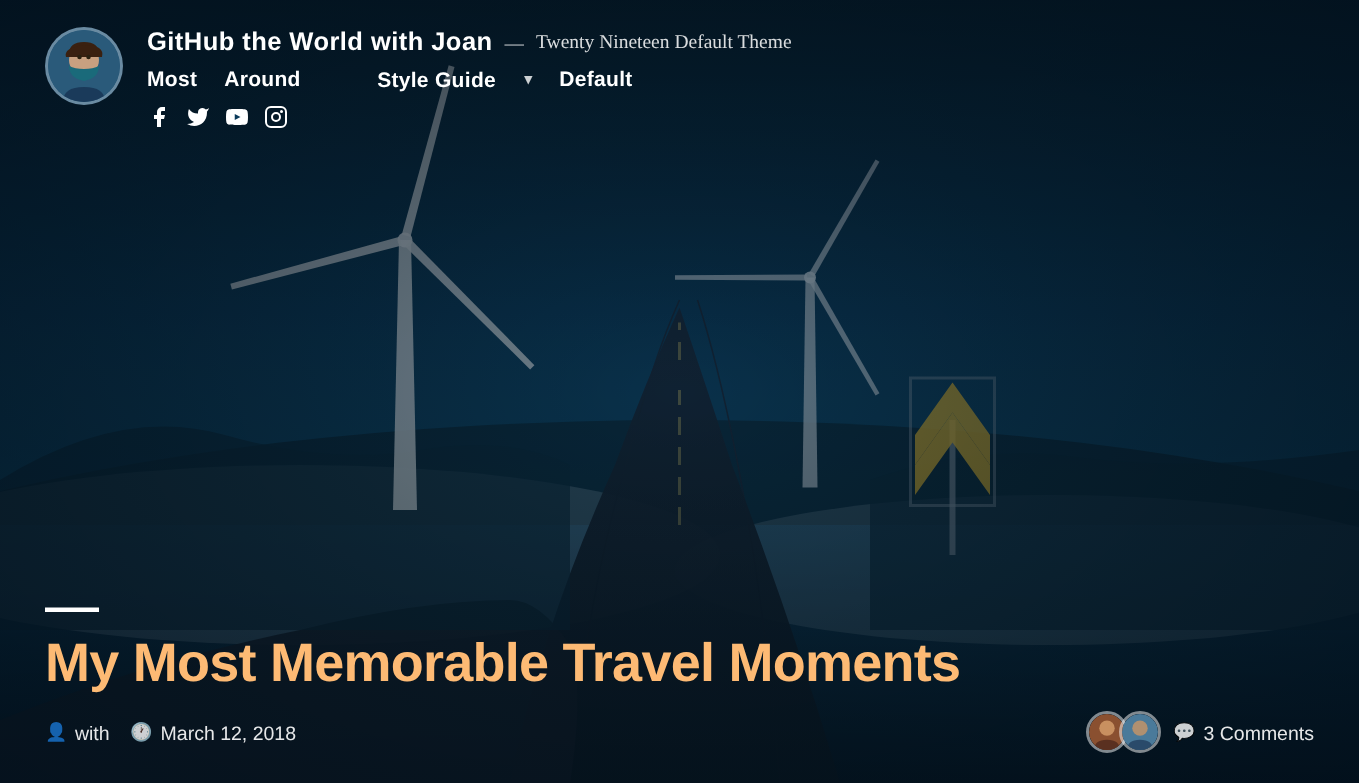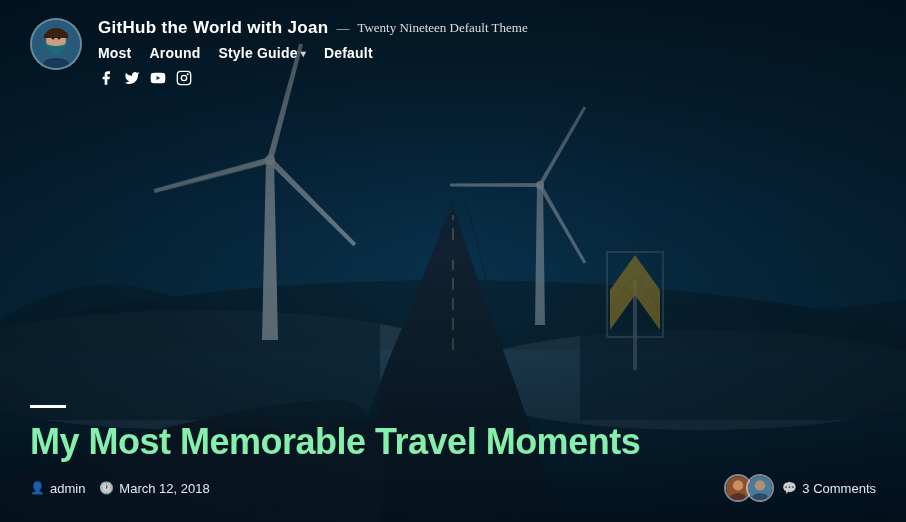--- a/index.html
+++ b/index.html
@@ -93,21 +93,22 @@
       font-size: 14px;
       font-family: Arial, sans-serif;
       font-weight: 600;
       text-decoration: none;
       letter-spacing: 0.2px;
     }
 
     .nav-menu li.has-dropdown a {
       display: flex;
       align-items: center;
-      gap: 3px;
+      gap: 19px;
+      margin-left: 33px;
     }
 
     .dropdown-arrow {
       font-size: 10px;
       color: rgba(255,255,255,0.8);
     }
 
     .nav-github a {
       font-weight: 700;
     }
@@ -138,21 +139,21 @@
     }
 
     .post-divider {
       width: 36px;
       height: 3px;
       background: #ffffff;
       margin-bottom: 14px;
     }
 
     .post-title {
-      color: #86efac;
+      color: #fdba74;
       font-size: 36px;
       font-weight: 700;
       font-family: Arial, sans-serif;
       letter-spacing: -0.5px;
       margin-bottom: 12px;
       line-height: 1.1;
     }
 
     .post-meta {
       display: flex;
@@ -395,21 +396,21 @@
 
 <div class="post-footer">
   <div class="post-divider"></div>
 
   <h1 class="post-title">My Most Memorable Travel Moments</h1>
 
   <div class="post-meta">
     <div class="post-meta-left">
       <div class="meta-author">
         <span class="meta-icon">👤</span>
-        <span>admin</span>
+        <span>with</span>
       </div>
       <div class="meta-date">
         <span class="meta-icon">🕐</span>
         <span>March 12, 2018</span>
       </div>
     </div>
 
     <div class="post-meta-right">
       <div class="avatars-stack">
         <div class="comment-avatar">

